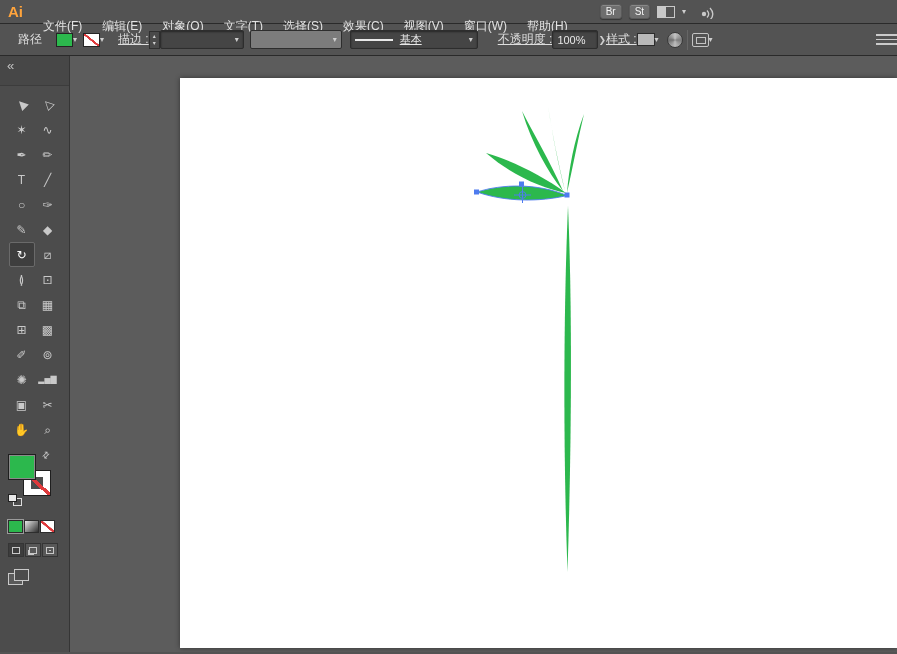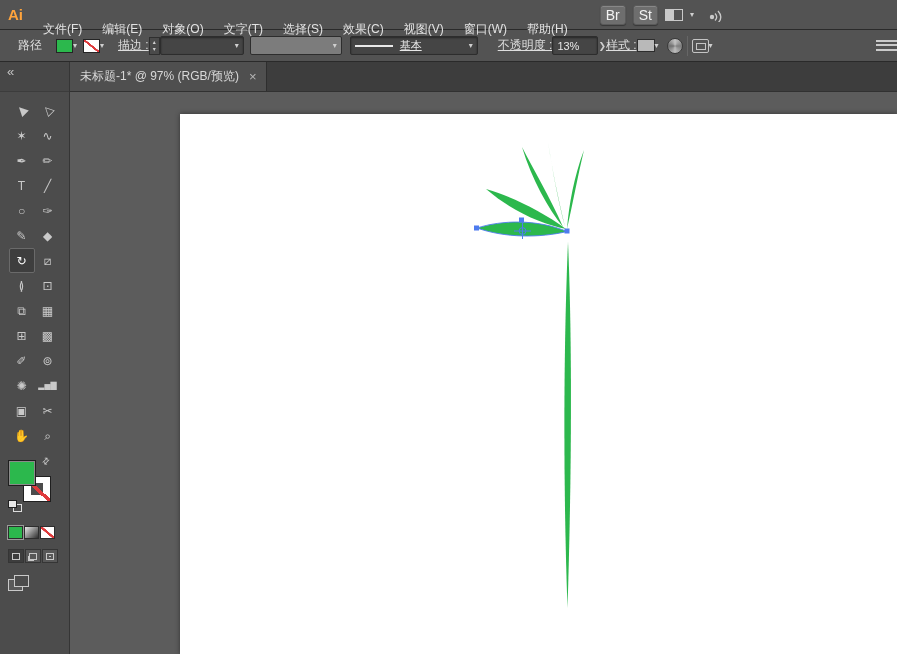--- a/index.html
+++ b/index.html
@@ -1,26 +1,26 @@
 <!DOCTYPE html>
 <html><head>
 <meta charset="utf-8">
 <style>
   * { margin:0; padding:0; box-sizing:border-box; }
   html,body { width:897px; height:654px; overflow:hidden; background:#535353;
     font-family:"Liberation Sans","DejaVu Sans",sans-serif; }
 
   
-  .menu-bar { height:30px; background:#535353; border-bottom:1px solid #2a2a2a;
+  .menu-bar { height:24px; background:#535353; border-bottom:1px solid #2a2a2a;
     display:flex; align-items:center; color:#e2e2e2; font-size:12px; }
   .logo { font-weight:bold; font-size:15px; padding:0 10px 0 8px; }
   .menu-item { padding:0 10px; line-height:25px; height:25px; cursor:default;margin-top:29px; }
   .mb-right { display:flex; align-items:center; gap:7px; margin-left:22px; }
   .mini-btn { background:#6e6e6e; border:1px solid #5a5a5a; border-radius:3px;
-    padding:1px 5px; font-size:14px; color:#f2f2f2;
+    padding:1px 5px; font-size:10px; color:#f2f2f2;
     box-shadow:inset 0 1px 0 rgba(255,255,255,.18), 0 1px 1px rgba(0,0,0,.35); }
   .ws-icon { width:18px; height:12px; border:1px solid #c9c9c9; display:inline-block;
     position:relative; }
   .ws-icon::before { content:""; position:absolute; left:0; top:0; bottom:0; width:8px;
     background:#c9c9c9; }
   .caret { color:#cfcfcf; font-size:8px; }
 
   
   .control-bar { height:32px; background:#535353; border-bottom:1px solid #2a2a2a;
     display:flex; align-items:center; padding-left:18px; font-size:12px; color:#dedede; }
@@ -168,21 +168,21 @@
   </span>
 
   <span class="combo" style="width:128px; margin-left:8px;">
     <span class="stroke-line"></span>
     <span style="text-decoration:underline;">基本</span>
     <span class="caret">▾</span>
   </span>
 
   <span class="cb-link" style="margin-left:20px;">不透明度 :</span>
   <span class="combo opacity-box">
-    <span>13%</span>
+    <span>100%</span>
   </span>
   <span class="flyout">❯</span>
 
   <span class="cb-link" style="">样式 :</span>
   <span class="style-swatch"></span>
   <span class="caret">▾</span>
 
   <span class="recolor" style="margin-left:8px;"></span>
   <span class="vdiv"></span>
   <span class="opt-icon"></span>
@@ -315,26 +315,20 @@
         </span>
       <span class="m3">
           <i></i>
         </span>
     </div>
 
     <div class="scr-mode"></div>
   </div>
 
   <div class="workarea">
-    <div class="tab-row">
-      <div class="doc-tab">
-        <span>未标题-1* @ 97% (RGB/预览)</span>
-        <span class="tab-close">×</span>
-      </div>
-    </div>
 
     <div class="canvas">
       <div class="artboard"></div>
 
       <svg class="art-svg" width="827" height="566" viewBox="0 0 827 566">
 
         <g>
           <path d="M498 150 C493.5 255 493 390 497.5 516 C501.5 390 502.5 255 498 150 Z" fill="#2CB84D"></path>
           <path d="M496 137 C470 118 440 104 416 97 C443 120 472 132 496 137 Z" fill="#2CB84D"></path>
           <path d="M493 135 C480 105 463 77 452 55 C462 88 478 116 493 135 Z" fill="#2CB84D"></path>

